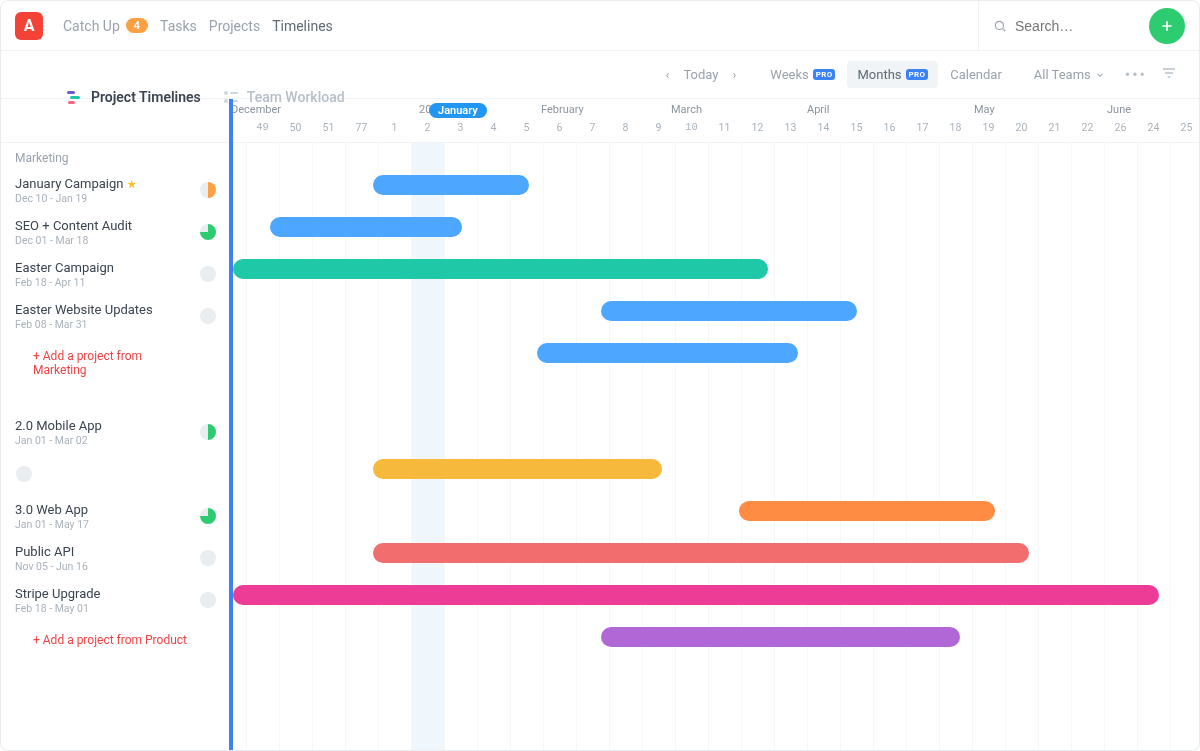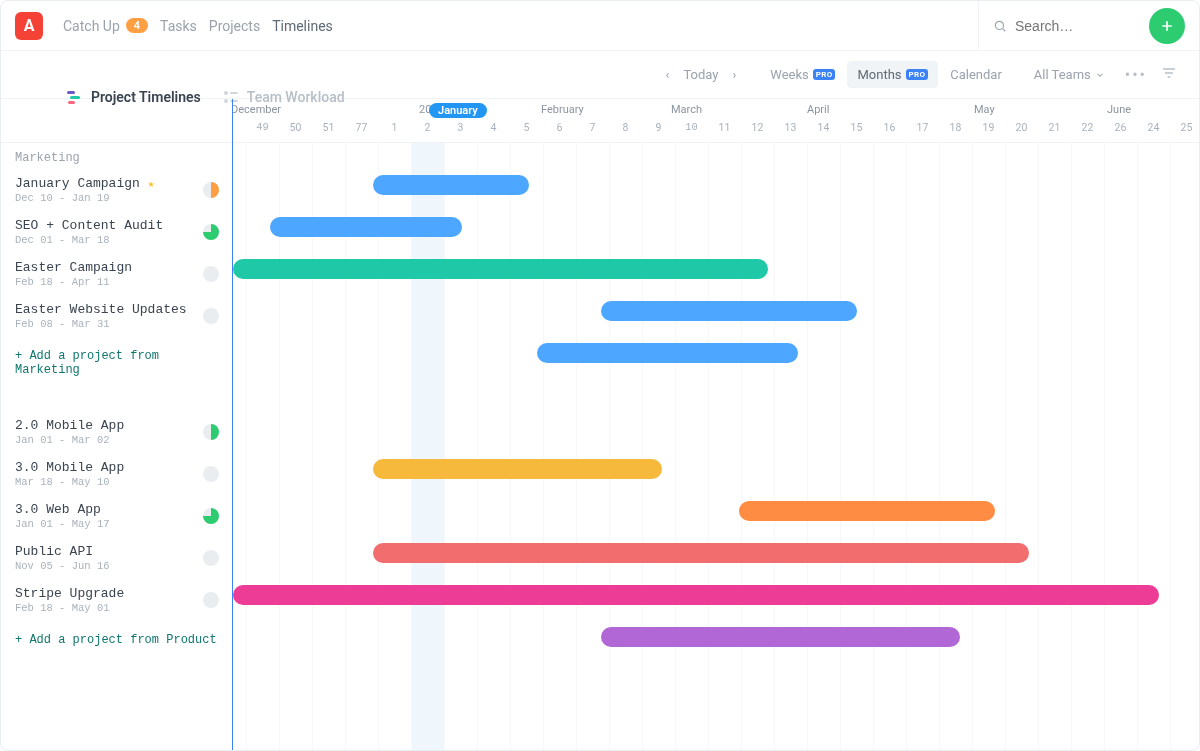--- a/index.html
+++ b/index.html
@@ -28,21 +28,21 @@
   .scale-seg { display:flex; gap:2px; margin-right:6px; }
   .scale-seg .seg { font-size:13px; color:#9aa3ad; padding:6px 10px; border-radius:4px; cursor:pointer; display:flex; align-items:center; gap:4px; }
   .scale-seg .seg.active { background:#f1f4f7; color:#5e6a75; }
   .pro { background:#3b82f6; color:#fff; font-size:8px; font-weight:700; padding:1px 3px; border-radius:3px; letter-spacing:0.3px; }
   .teams-sel { font-size:13px; color:#9aa3ad; margin: 0 10px; display:flex; align-items:center; gap:4px; cursor:pointer;}
   .more-dots { color:#b6bfc8; cursor:pointer; padding:4px; letter-spacing:2px; }
   .filter-ic { color:#b6bfc8; cursor:pointer; padding:4px;}
 
   
   .main { display:flex; height: calc(751px - 50px - 48px - 2px); }
-  .sidebar { width: 232px; flex:none; border-right:1px solid #3b82f6; overflow:hidden;font-family:Liberation Mono, monospace; }
+  .sidebar { width: 232px; flex:none; border-right:4px solid #3b82f6; overflow:hidden; }
   .timeline { flex:1; position:relative; overflow:hidden; }
 
   
   .tl-head { height: 44px; border-bottom:1px solid #f0f2f5; position:relative; }
   .month-row { height:20px; position:relative; font-size:11px; color:#8b95a0; }
   .month-label { position:absolute; top:4px; white-space:nowrap; }
   .month-label.pill { background:#2196f3; color:#fff; padding:1px 9px; border-radius:9px; font-weight:600; }
   .week-row { height:24px; position:relative; font-size:10.5px; color:#a9b2bc; }
   .week-label { position:absolute; top:2px; width:33px; text-align:center;}
 
@@ -53,21 +53,21 @@
 
   
   .sb-spacer { height:44px; border-bottom:1px solid #f0f2f5; }
   .group-h { font-size:12px; color:#9aa3ad; padding: 8px 14px 4px; }
   .proj { height:42px; display:flex; align-items:center; padding: 0 12px 0 14px; gap:8px; }
   .proj .info { flex:1; }
   .proj .name { font-size:13px; color:#3a4450; }
   .proj .dates { font-size:10.5px; color:#a9b2bc; margin-top:1px;}
   .proj .dot { width:18px; height:18px; flex:none; }
   .star { color:#fbbf24; font-size:11px; }
-  .add-proj { font-size:12px; color:#0f766e; padding: 12px 14px; cursor:pointer; }
+  .add-proj { font-size:12px; color:#ef4444; padding: 12px 32px; cursor:pointer; }
   .gap { height: 22px; border-top:0; }
 
   
   .rows { position:absolute; left:0; right:0; top:44px; }
   .row { height:42px; position:relative; }
   .row.h22 { height:22px; }
   .row.h30 { height:30px; }
   .bar { position:absolute; top:10px; height:20px; border-radius:10px; }
 
   
@@ -206,24 +206,20 @@
           <div class="info">
             <div class="name">2.0 Mobile App</div>
             <div class="dates">Jan 01 - Mar 02</div>
           </div>
           <div class="dot"><svg viewBox="0 0 18 18">
               <circle cx="9" cy="9" r="8" fill="#e9edf0"></circle>
               <path d="M9 1 A8 8 0 0 1 9 17 Z" fill="#2ecc71"></path>
             </svg></div>
         </div>
         <div class="proj">
-          <div class="info">
-            <div class="name">3.0 Mobile App</div>
-            <div class="dates">Mar 18 - May 10</div>
-          </div>
           <div class="dot"><svg viewBox="0 0 18 18">
               <circle cx="9" cy="9" r="8" fill="#e9edf0"></circle>
             </svg></div>
         </div>
         <div class="proj">
           <div class="info">
             <div class="name">3.0 Web App</div>
             <div class="dates">Jan 01 - May 17</div>
           </div>
           <div class="dot"><svg viewBox="0 0 18 18">

